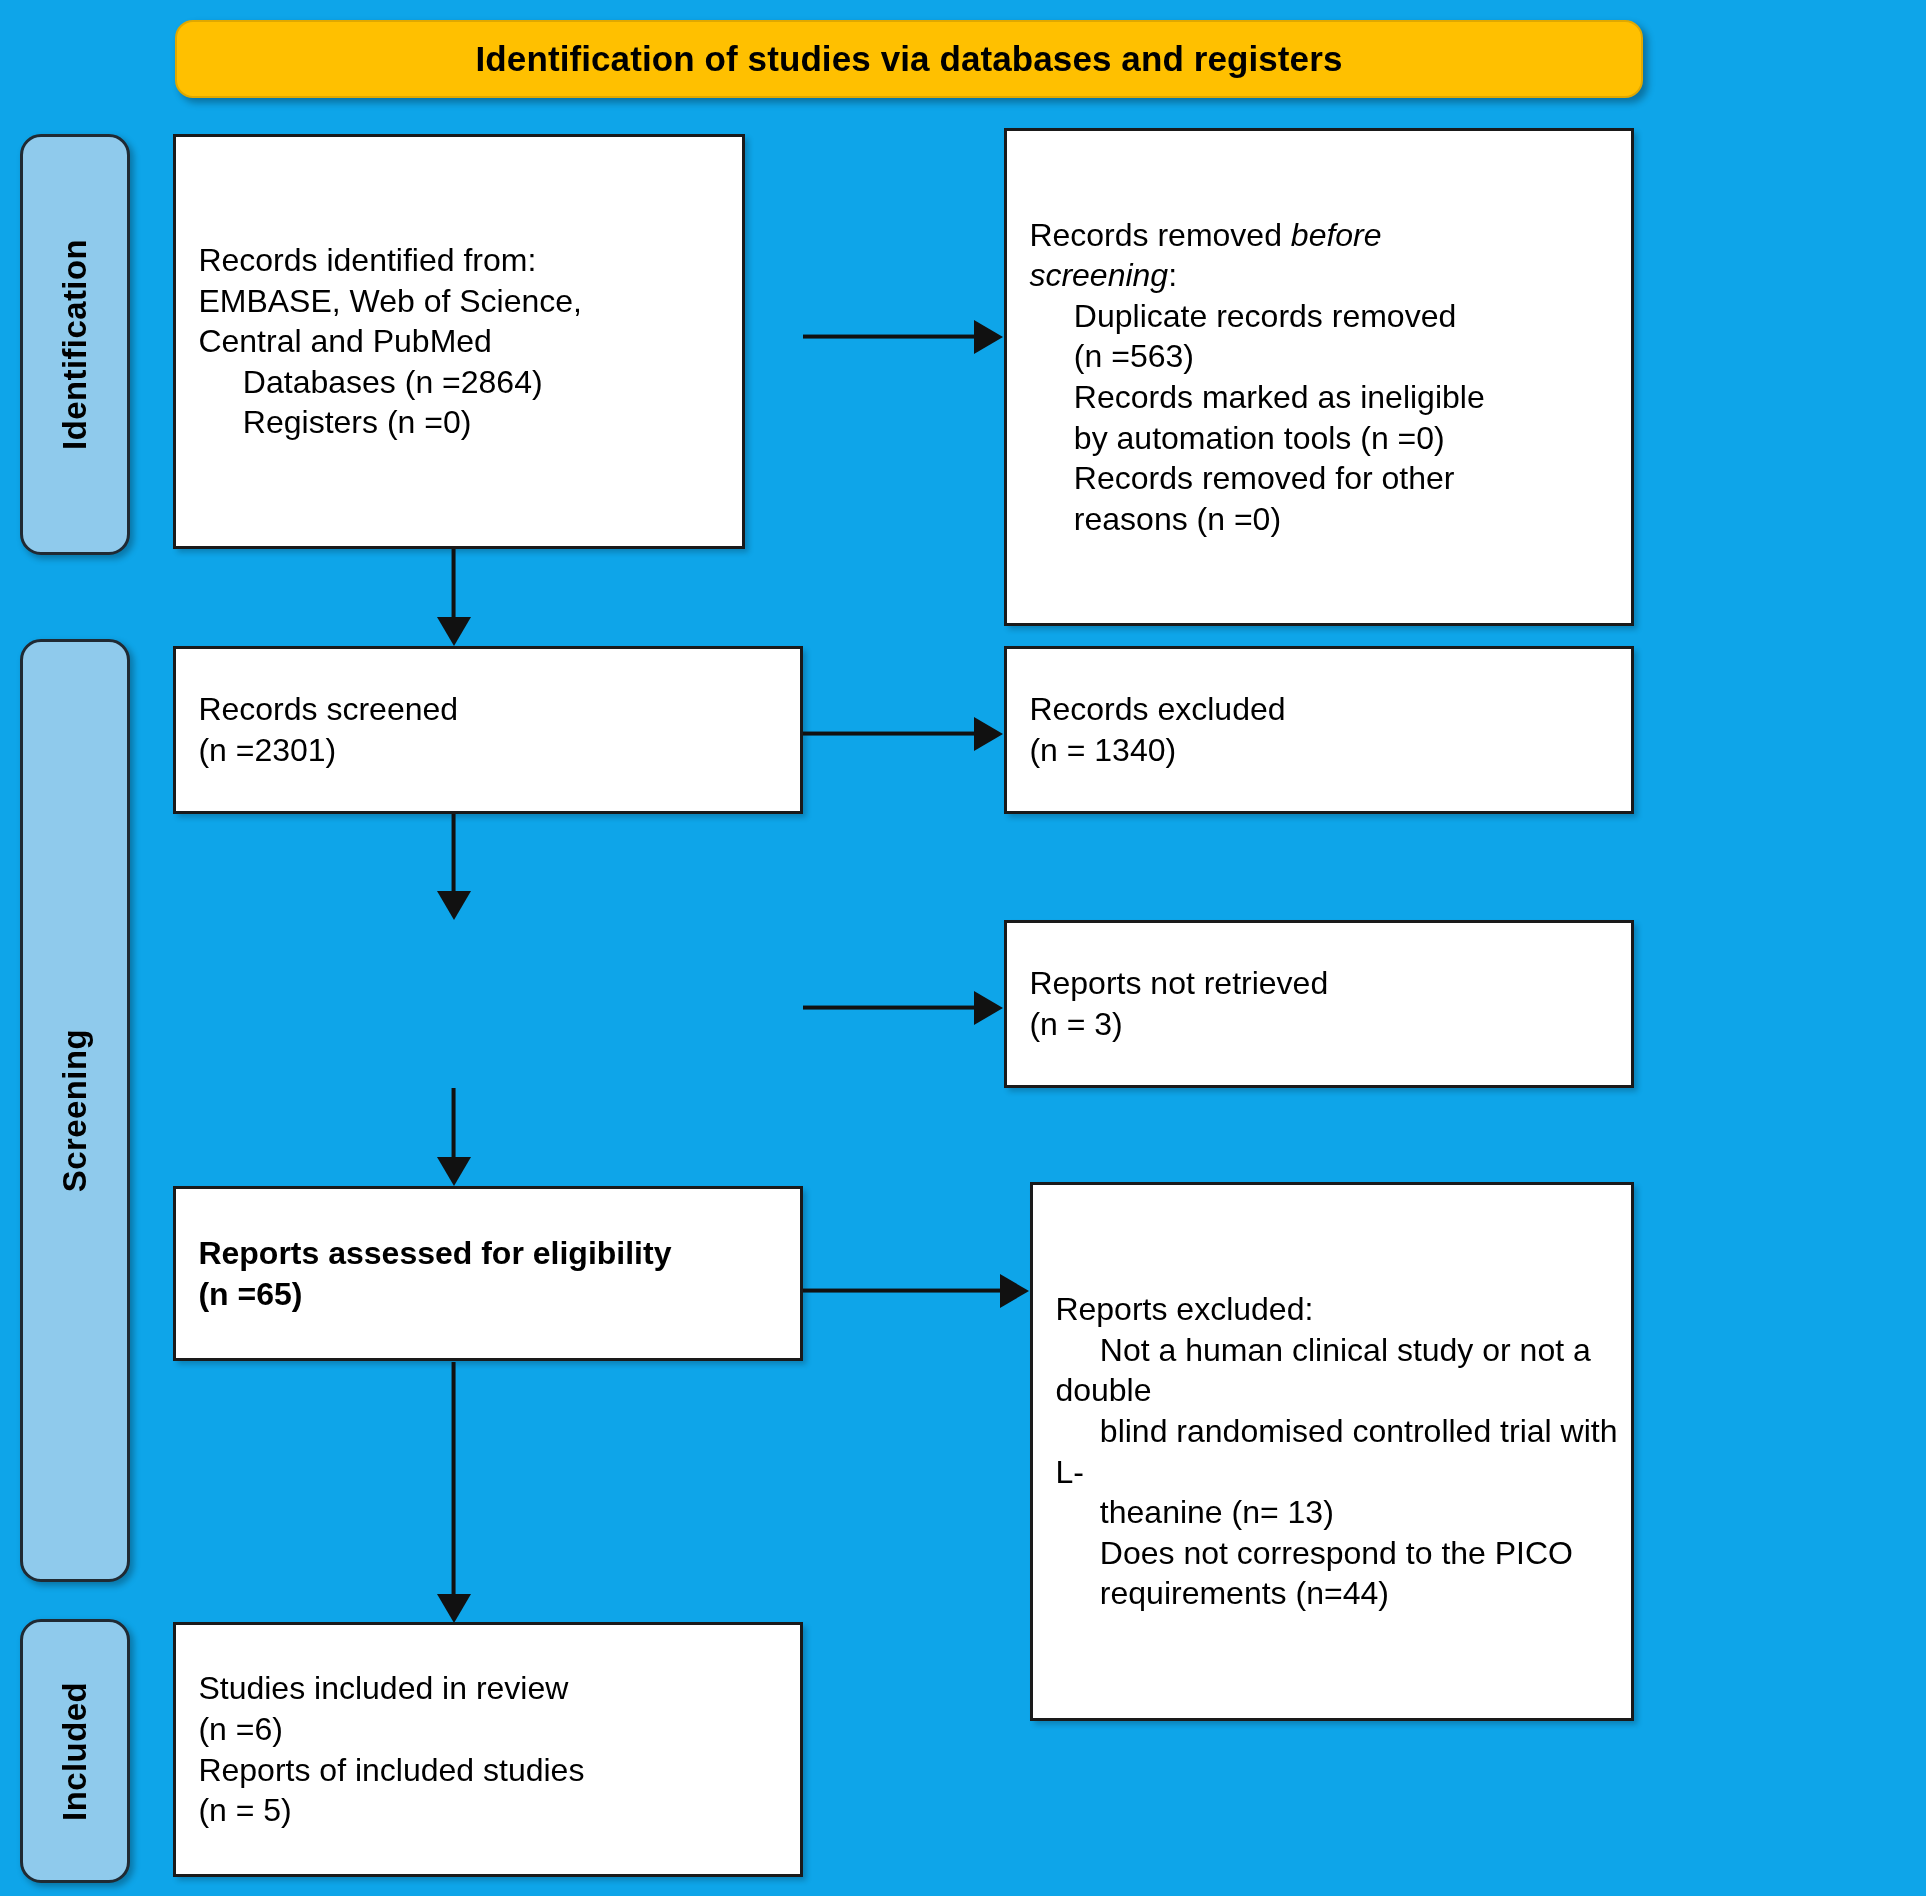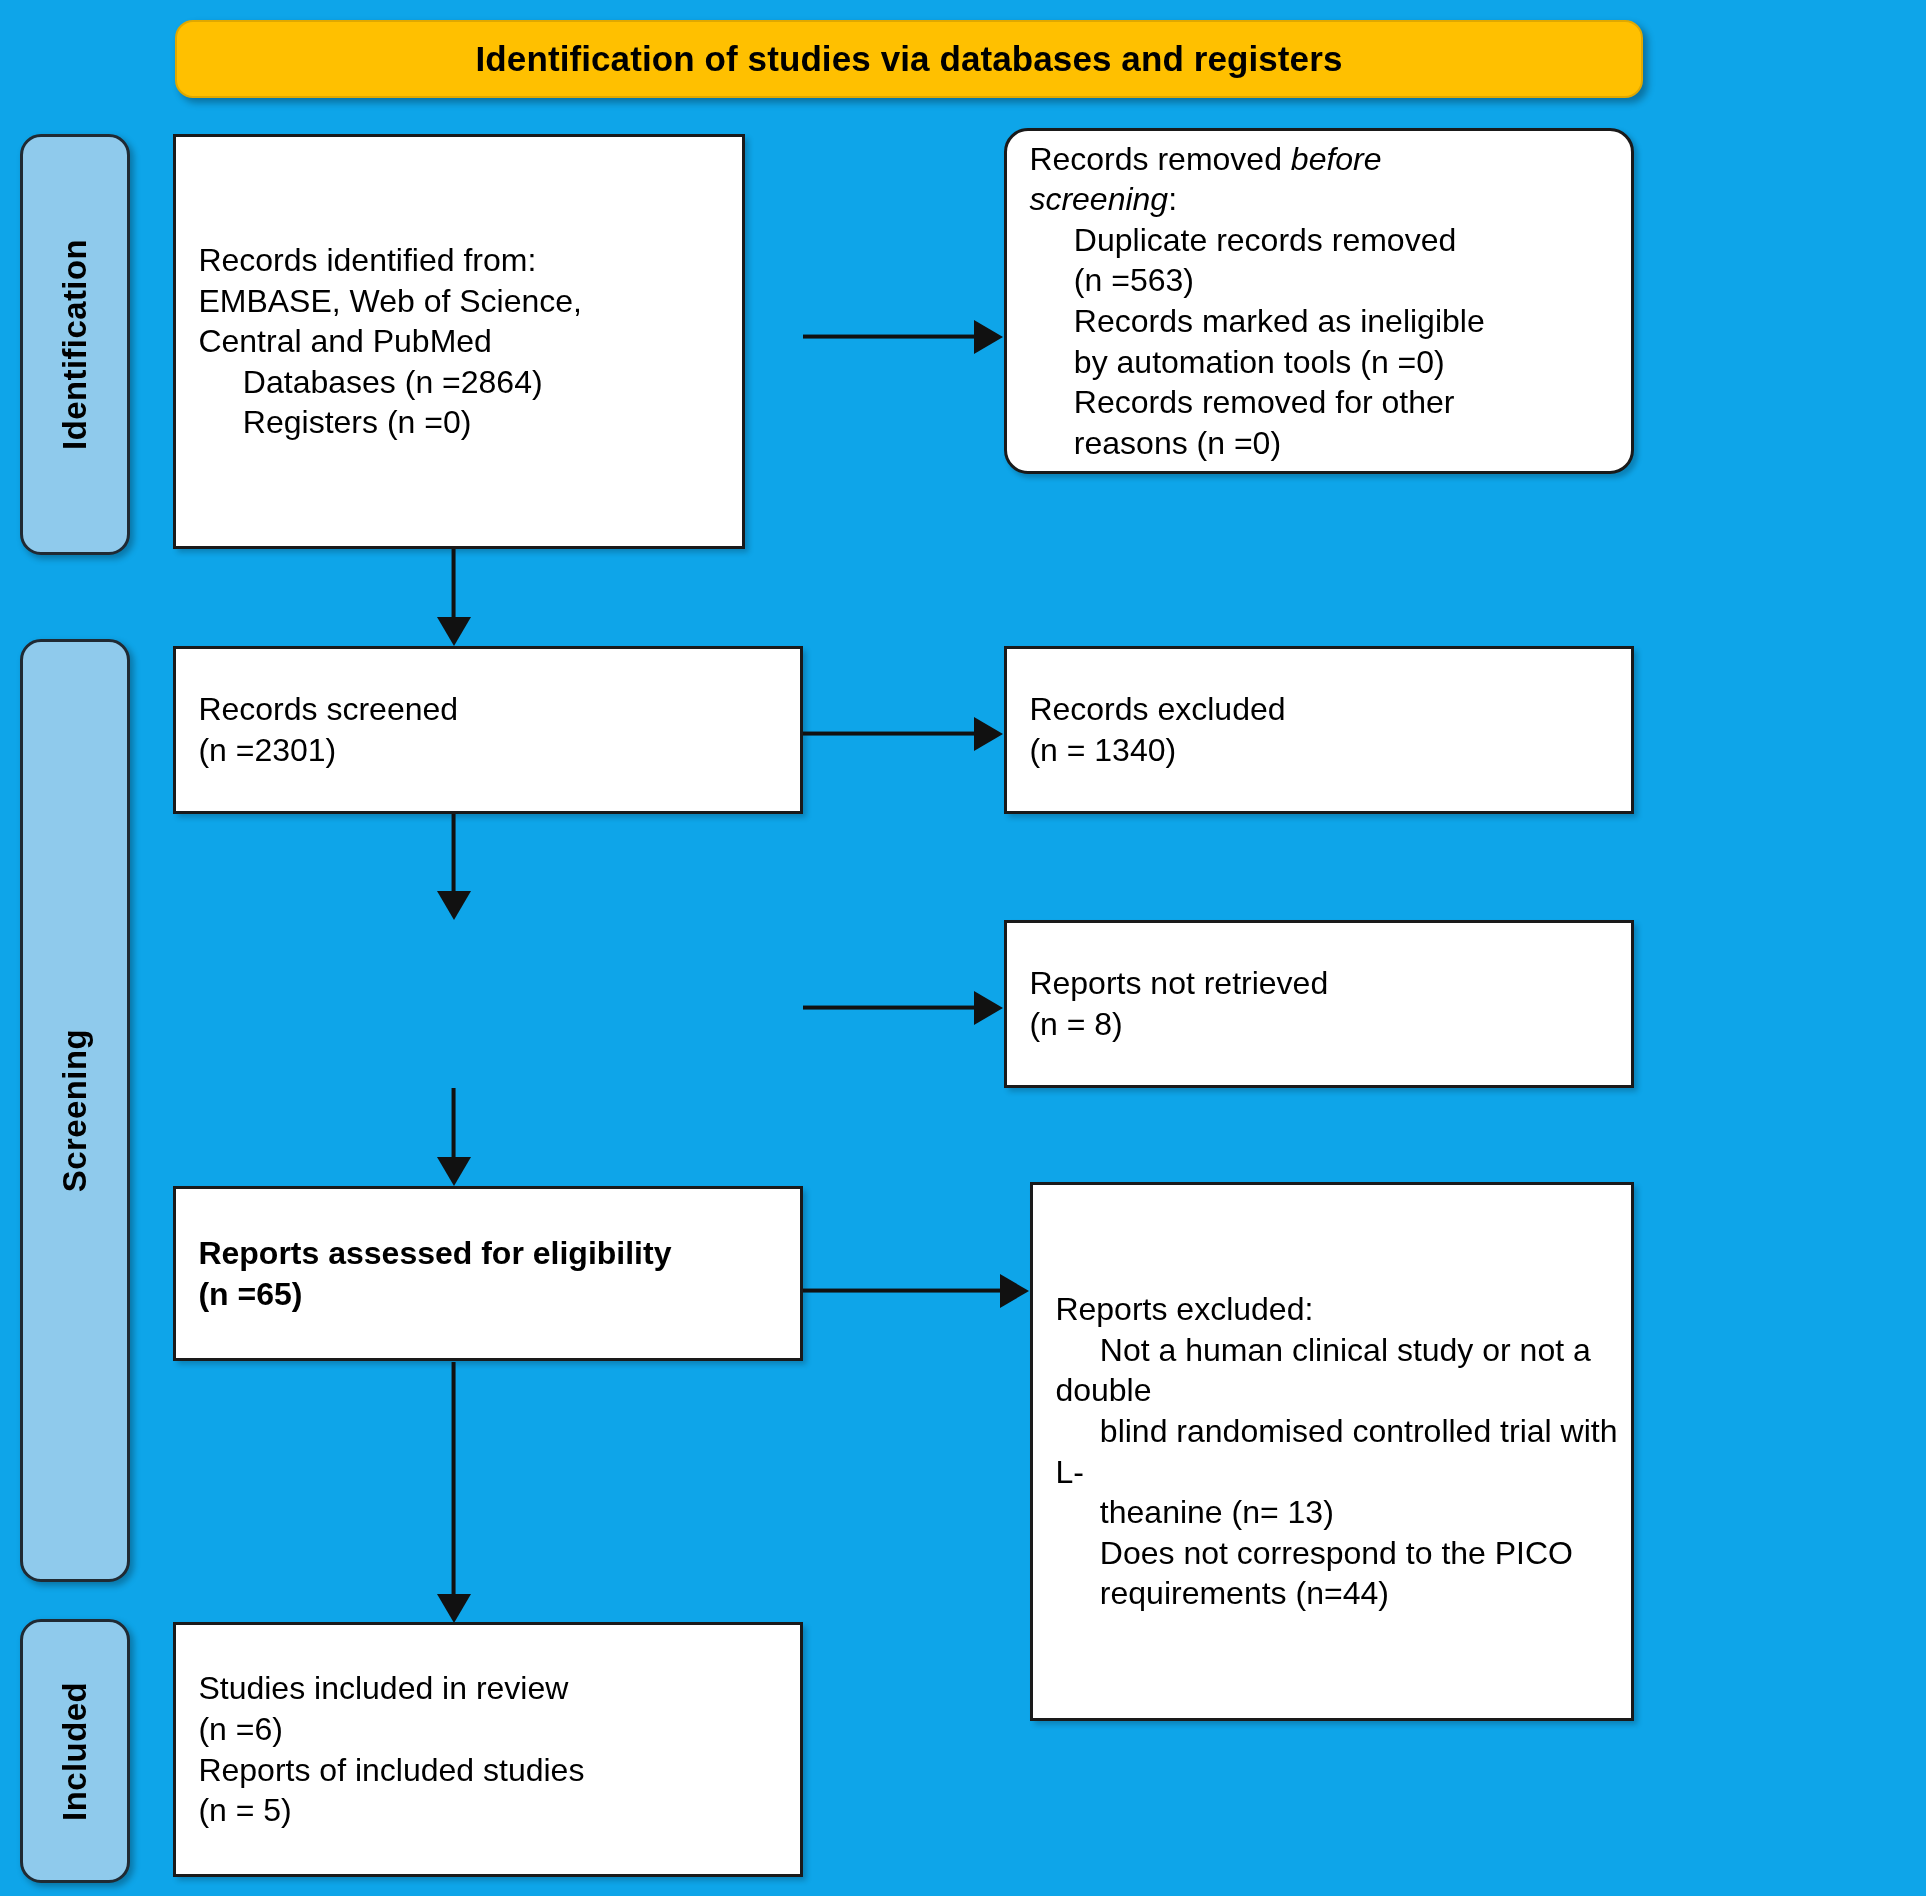--- a/index.html
+++ b/index.html
@@ -143,21 +143,21 @@
   </div>
 
   <div class="flow-box" style="left:173px; top:134px; width:572px; height:415px;">
     <div class="box-text"><span id="rid-0">Records identified from:
 EMBASE, Web of Science,
 Central and PubMed
      Databases (n =2864)
      Registers (n =0)</span></div>
   </div>
 
-  <div class="flow-box" style="left:1004px; top:128px; width:630px; height:346px;border-radius:24px;">
+  <div class="flow-box" style="left:1004px; top:128px; width:630px; height:498px;">
     <div class="box-text"><span id="rrb-0">Records removed <span class="ital">before</span>
 <span class="ital">screening</span>:
      Duplicate records removed
      (n =563)
      Records marked as ineligible
      by automation tools (n =0)
      Records removed for other
      reasons (n =0)</span></div>
   </div>
 
@@ -187,21 +187,21 @@
   </div>
 
   <div class="arrow-v" style="left:436px; top:814px; width:35px; height:106px;">
     <div class="shaft" style="height:80px;"></div>
     <div class="head"></div>
   </div>
 
 
   <div class="flow-box" style="left:1004px; top:920px; width:630px; height:168px;">
     <div class="box-text"><span id="rnr-0">Reports not retrieved
-(n = 8)</span></div>
+(n = 3)</span></div>
   </div>
 
   <div class="arrow-h" style="left:803px; top:990px; width:200px; height:35px;">
     <div class="shaft" style="width:174px;"></div>
     <div class="head"></div>
   </div>
 
   <div class="arrow-v" style="left:436px; top:1088px; width:35px; height:98px;">
     <div class="shaft" style="height:71px;"></div>
     <div class="head"></div>

